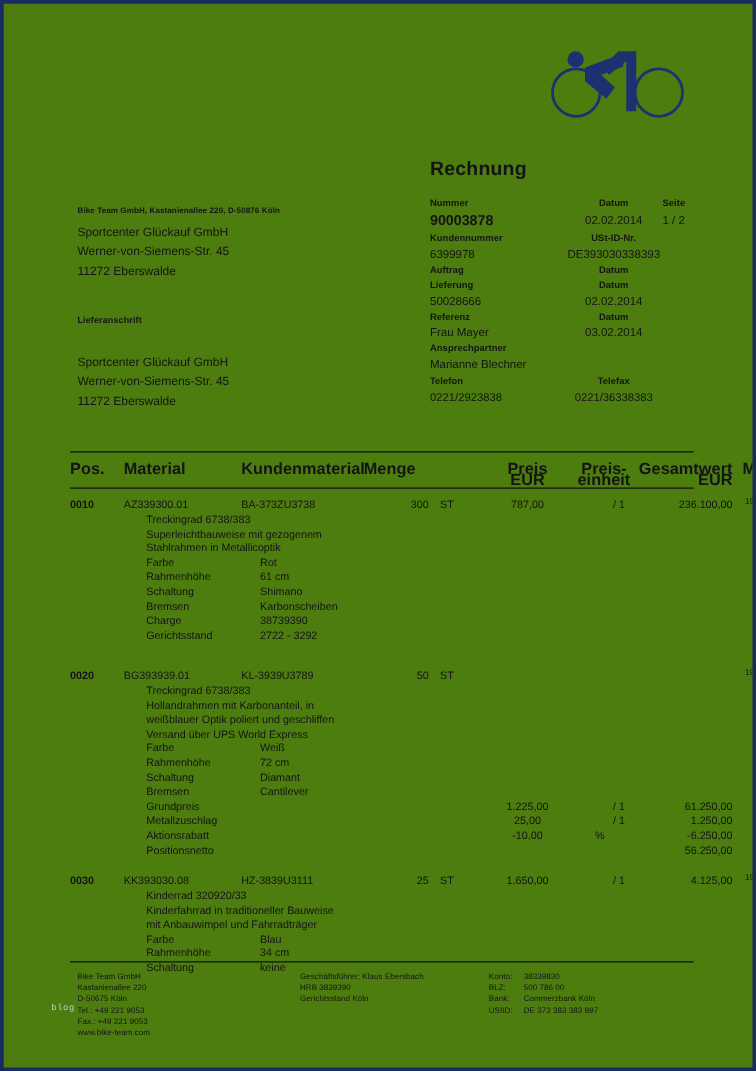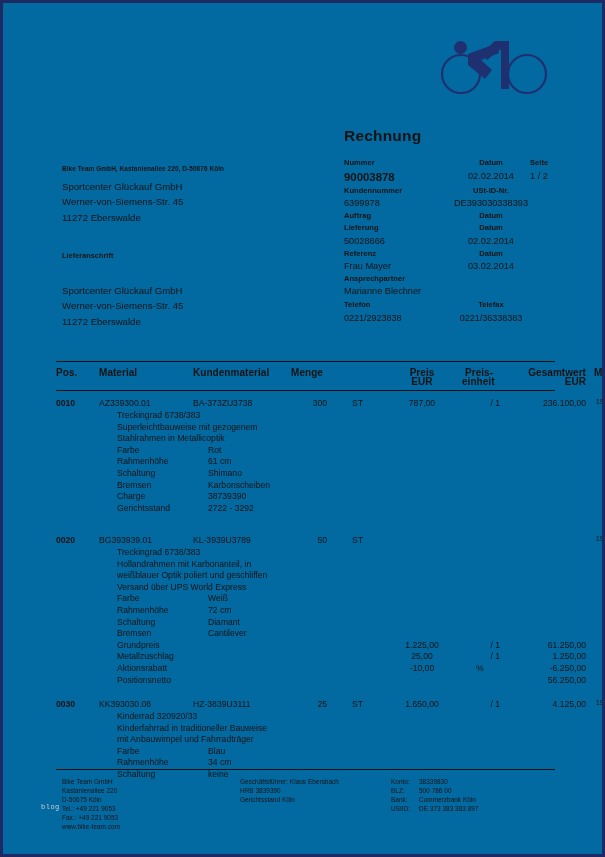--- a/index.html
+++ b/index.html
@@ -5,21 +5,21 @@
   html, body {
     margin: 0;
     padding: 0;
     background: #ffffff;
   }
   .page {
     position: relative;
     width: 605px;
     height: 857px;
     box-sizing: border-box;
-    background: #0369a1;
+    background: #4d7c0f;
     border: 3px solid #1b2a63;
     font-family: "Liberation Sans", sans-serif;
     color: #141414;
     overflow: hidden;
   }
 
   
   .logo {
     position: absolute;
     left: 432px;
@@ -95,37 +95,37 @@
     position: absolute;
     left: 53px;
     top: 358px;
     width: 499px;
   }
   .rule-top { border-top: 1.4px solid #111; }
   .rule-bot { border-top: 1.4px solid #111; }
   .thead {
     position: relative;
     height: 28px;
-    font-size: 10px;
+    font-size: 13px;
     font-weight: bold;
     letter-spacing: 0.05px;
   }
   .th { position: absolute; top: 5px; }
   .th2 { position: absolute; top: 14px; }
 
   .rows { position: relative; }
   .row { position: relative; font-size: 8.6px; }
   .cell { position: absolute; white-space: nowrap; }
   .b { font-weight: bold; }
 
   
   .c-pos   { left: 0px; }
   .c-mat   { left: 43px; }
   .c-kmat  { left: 137px; }
-  .c-menge { left: 219px; width: 52px; text-align: right; }
+  .c-menge { left: 235px; width: 52px; text-align: right; }
   .c-unit  { left: 296px; }
   .c-preis { left: 330px; width: 72px; text-align: center; }
   .c-pe    { left: 414px; width: 30px; text-align: right; }
   .c-pepct { left: 420px; }
   .c-ges   { left: 448px; width: 82px; text-align: right; }
   .c-mwst  { left: 540px; font-size: 6.6px; }
 
   .sub-lab { left: 61px; }
   .sub-val { left: 152px; }
 

